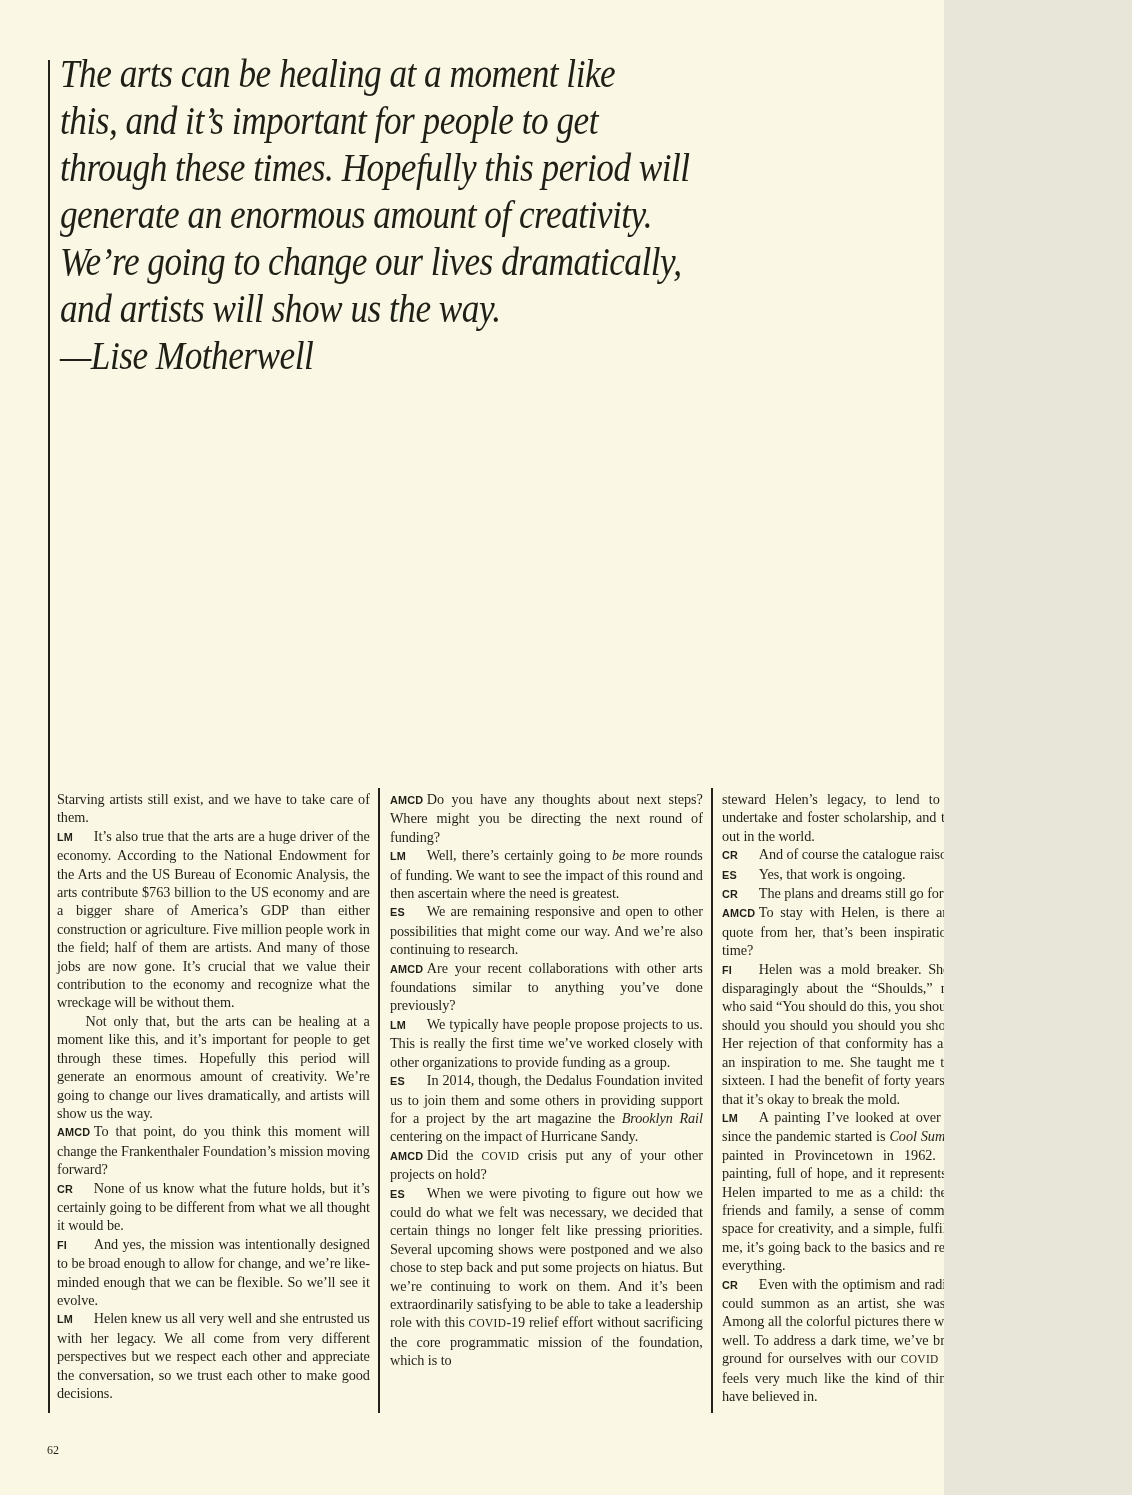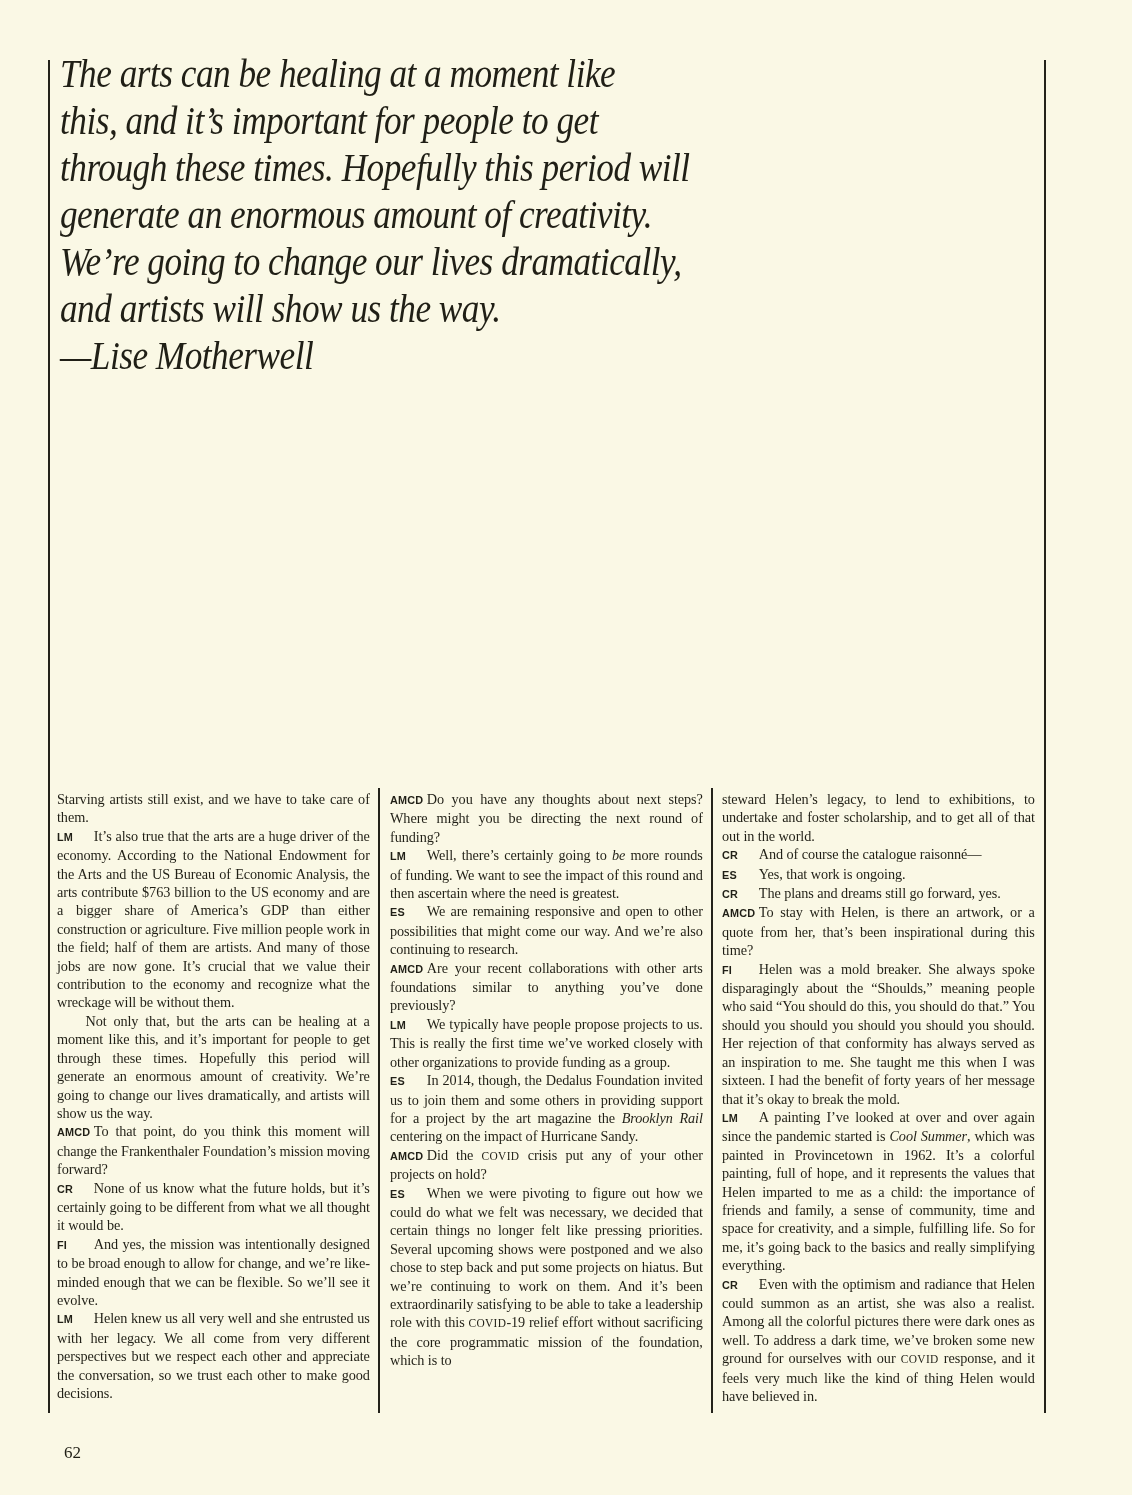--- a/index.html
+++ b/index.html
@@ -3,21 +3,21 @@
 <meta charset="utf-8">
 <style>
   :root{
     --bg:#FAF8E5;
     --ink:#201F16;
     --rule:#23221A;
   }
   html,body{margin:0;padding:0;background:#e8e6d8;}
   .page{
     position:relative;
-    width:1132px;height:1495px;
+    width:944px;height:1495px;
     background:var(--bg);
     overflow:hidden;
     font-family:"Liberation Serif",serif;
     color:var(--ink);
   }
   .vrule{position:absolute;width:2px;background:var(--rule);}
   #rule-left{left:48px;top:60px;height:1353px;}
   #rule-right{left:1044px;top:60px;height:1353px;}
   #rule-mid1{left:378px;top:788px;height:625px;}
   #rule-mid2{left:711px;top:788px;height:625px;}
@@ -43,21 +43,21 @@
   .para.indent{text-indent:31px;}
   .spk{
     display:inline-block;min-width:40px;
     font-family:"Liberation Sans",sans-serif;
     font-weight:700;font-size:11.8px;
     letter-spacing:0.2px;
     vertical-align:baseline;
   }
   .i{font-style:italic;}
   .sc{font-size:12.4px;letter-spacing:0.4px;}
-  .pagenum{position:absolute;left:64px;top:1443px;font-size:17px;}
+  .pagenum{position:absolute;left:47px;top:1443px;font-size:12px;}
 </style>
 </head>
 <body>
 
 <div class="page">
   <div class="vrule" id="rule-left"></div>
   <div class="vrule" id="rule-right"></div>
   <div class="vrule" id="rule-mid1"></div>
   <div class="vrule" id="rule-mid2"></div>
 

